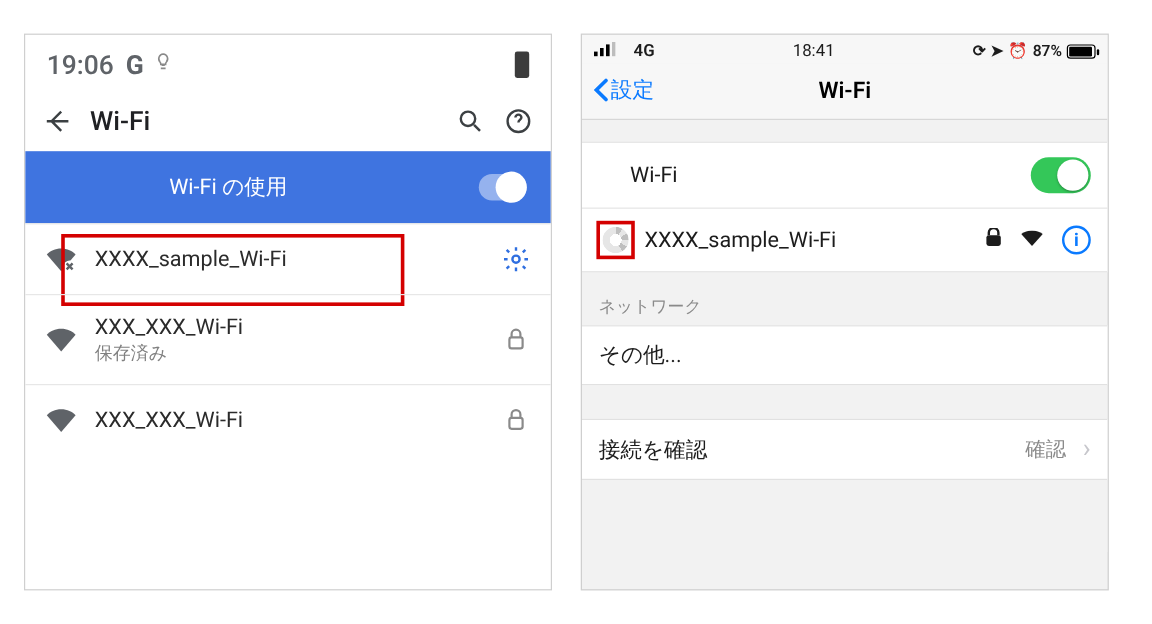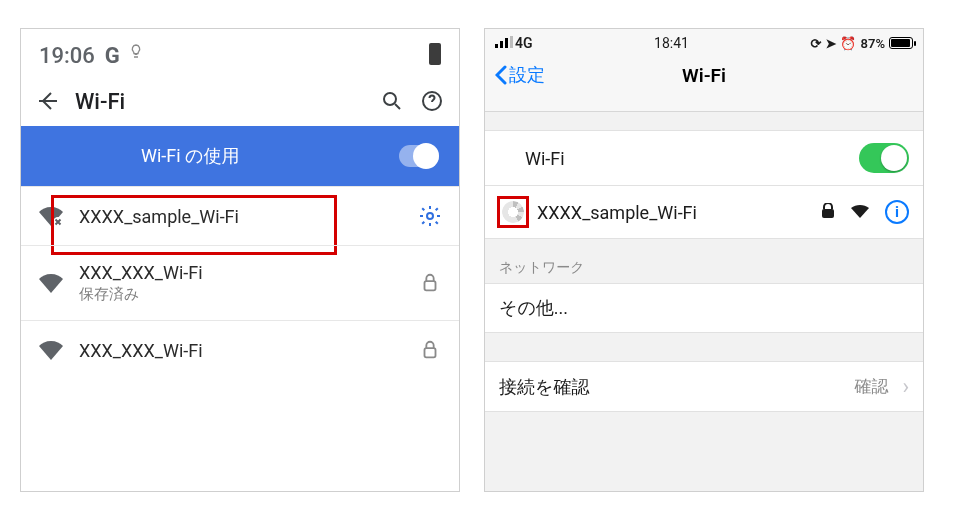--- a/index.html
+++ b/index.html
@@ -71,29 +71,29 @@
     border:3px solid #d40000; pointer-events:none;
   }
 
   
   .i-statusbar{
     display:flex; align-items:center; justify-content:space-between;
     padding:6px 10px 2px;
     font-size:14px; color:#1c1c1c; font-weight:600;
     background:#f7f7f7;
   }
-  .i-status-left{ display:flex; align-items:center; gap:2px; }
+  .i-status-left{ display:flex; align-items:center; gap:15px; }
   .i-status-right{ display:flex; align-items:center; gap:4px; font-size:13px; }
   .i-batt { width:24px; height:12px; border:1.5px solid #000; border-radius:3px; position:relative; }
   .i-batt::after{ content:""; position:absolute; right:-4px; top:3px; width:2px; height:5px; background:#000; border-radius:1px; }
   .i-batt .fill{ position:absolute; left:1px; top:1px; bottom:1px; width:85%; background:#000; border-radius:1px; }
 
   .i-nav{
     display:flex; align-items:center;
-    padding:10px 10px 24px; background:#f7f7f7;
+    padding:10px 10px 12px; background:#f7f7f7;
     border-bottom:1px solid #d7d7d7;
     position:relative;
   }
   .i-back{ color:#0a7aff; font-size:18px; display:flex; align-items:center; gap:2px; }
   .i-nav-title{ position:absolute; left:0; right:0; text-align:center; font-size:19px; font-weight:600; }
   .i-cell{
     background:#fff; border-top:1px solid #e1e1e1; border-bottom:1px solid #e1e1e1;
     display:flex; align-items:center; padding:12px 14px; gap:10px;
     font-size:18px; color:#1c1c1c;
   }

